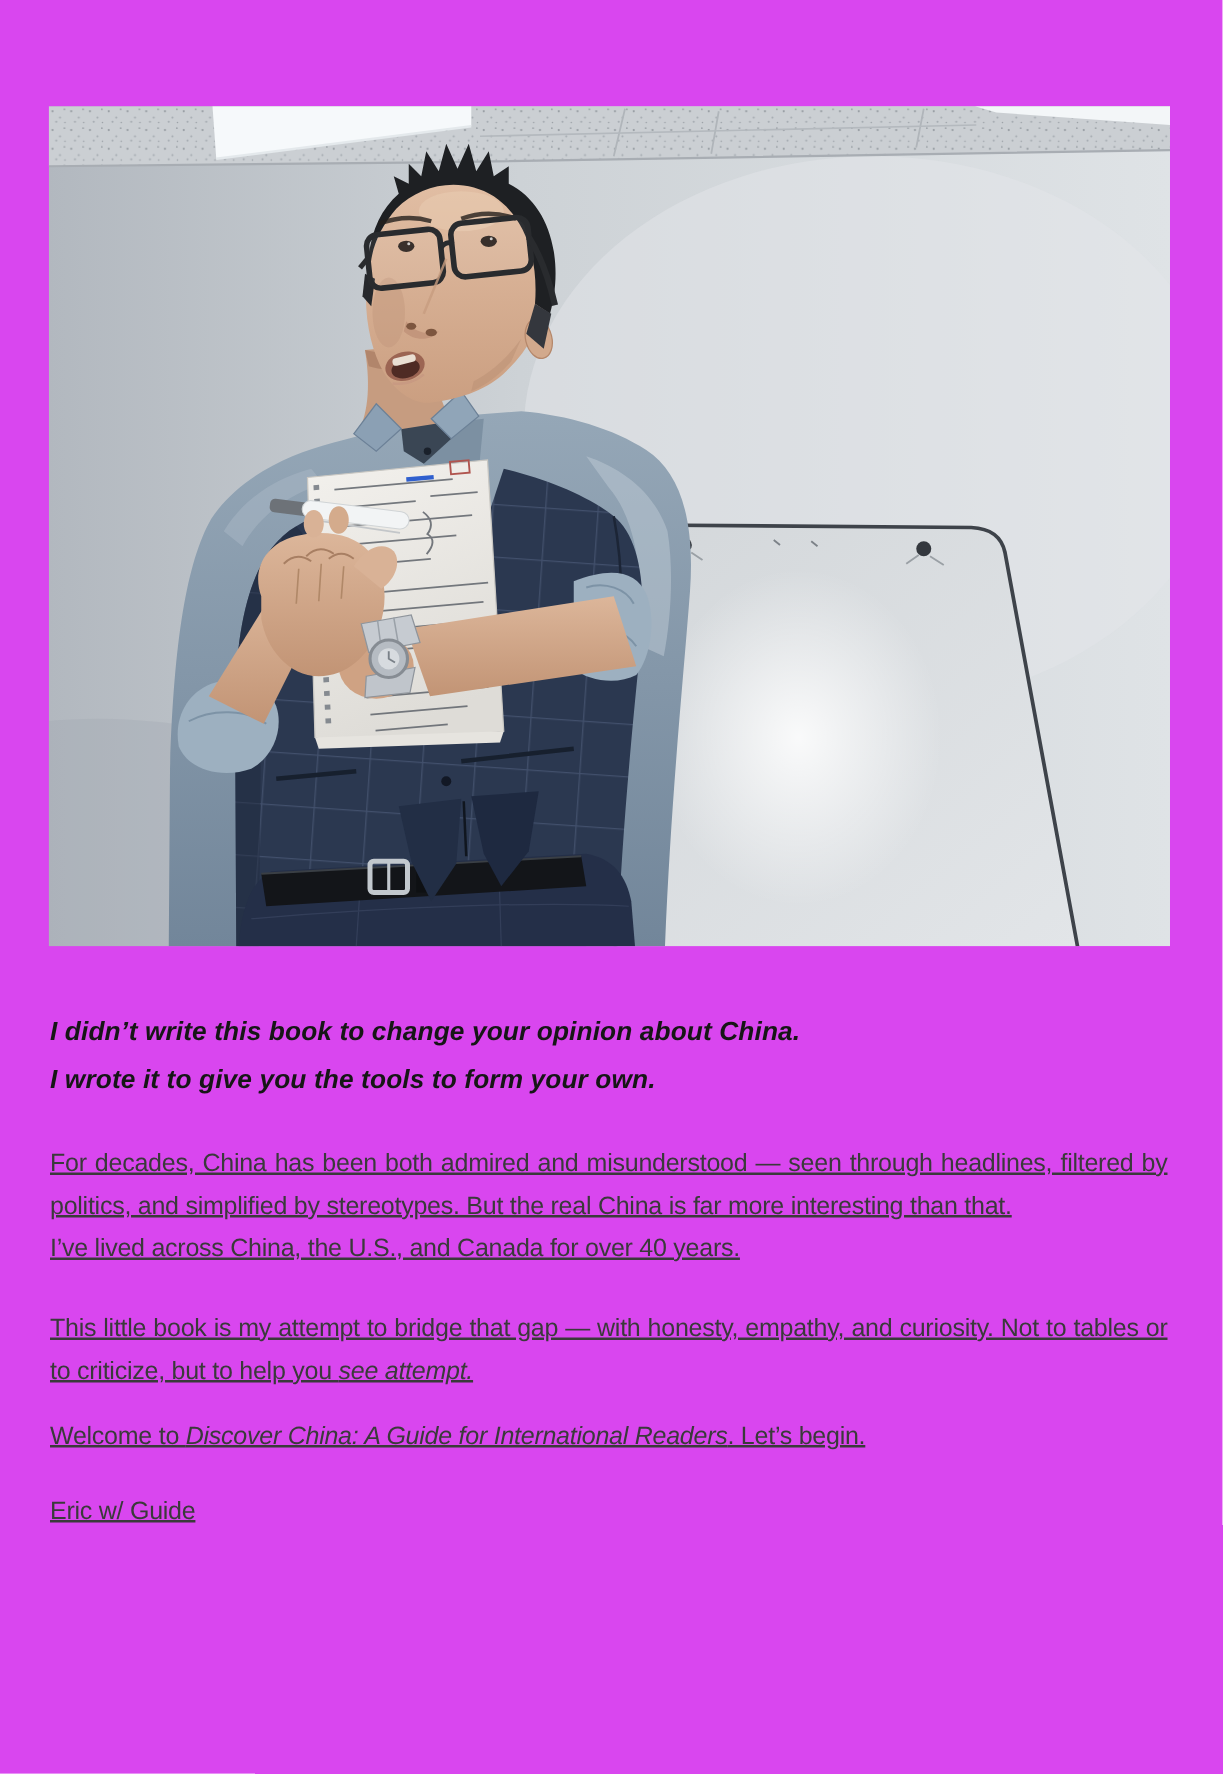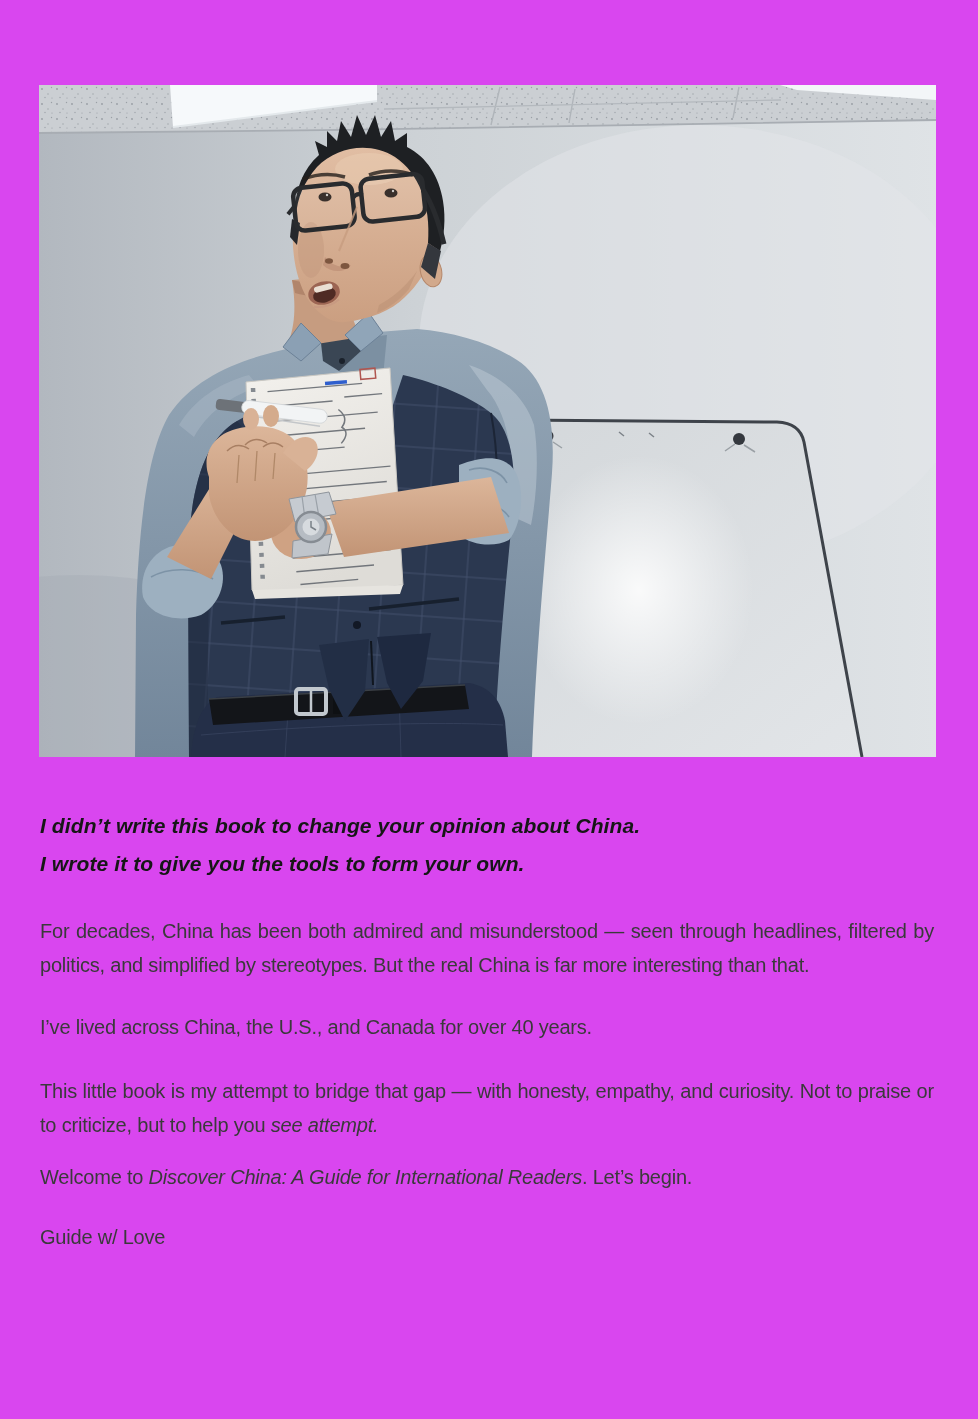--- a/index.html
+++ b/index.html
@@ -17,24 +17,24 @@
     position:absolute;left:40px;top:807px;width:894px;
   }
   .quote{
     font-style:italic;font-weight:bold;
     font-size:21px;line-height:38px;color:#161616;
     letter-spacing:0.1px;
   }
   .quote div{white-space:nowrap;}
   p.body{
     margin:0;font-size:20px;line-height:34px;color:#3a3a3a;
-    text-align:justify;letter-spacing:-0.2px;
+    text-align:justify;letter-spacing:-0.2px;text-decoration:underline;
   }
   p.m1{margin-top:31px;}
-  p.m2{margin-top:28px;}
+  p.m2{}
   p.m3{margin-top:30px;}
   p.m4{margin-top:18px;}
   p.m5{margin-top:26px;text-align:left;}
   .it{font-style:italic;}
 </style>
 </head>
 <body>
 
 <div class="page">
 
@@ -263,20 +263,20 @@
     <div class="quote">
       <div>I didn’t write this book to change your opinion about China.</div>
       <div>I wrote it to give you the tools to form your own.</div>
     </div>
 
     <p class="body m1">For decades, China has been both admired and misunderstood — seen through headlines, filtered by politics, and simplified by stereotypes. But the real China is far more interesting than that.</p>
 
     <p class="body m2"><span>I’ve lived across China, the U.S., and Canada for over 40 years.</span><br>
       </p>
 
-    <p class="body m3"><span>This little book is my attempt to bridge that gap — with honesty, empathy, and curiosity. Not to praise or to criticize, but to help you </span><span class="it">see attempt.</span></p>
+    <p class="body m3"><span>This little book is my attempt to bridge that gap — with honesty, empathy, and curiosity. Not to tables or to criticize, but to help you </span><span class="it">see attempt.</span></p>
 
     <p class="body m4"><span>Welcome to </span><span class="it">Discover China: A Guide for International Readers</span><span>. Let’s begin.</span></p>
 
-    <p class="body m5">Guide w/ Love</p>
+    <p class="body m5">Eric w/ Guide</p>
 
   </div>
 </div>
 
 </body></html>

